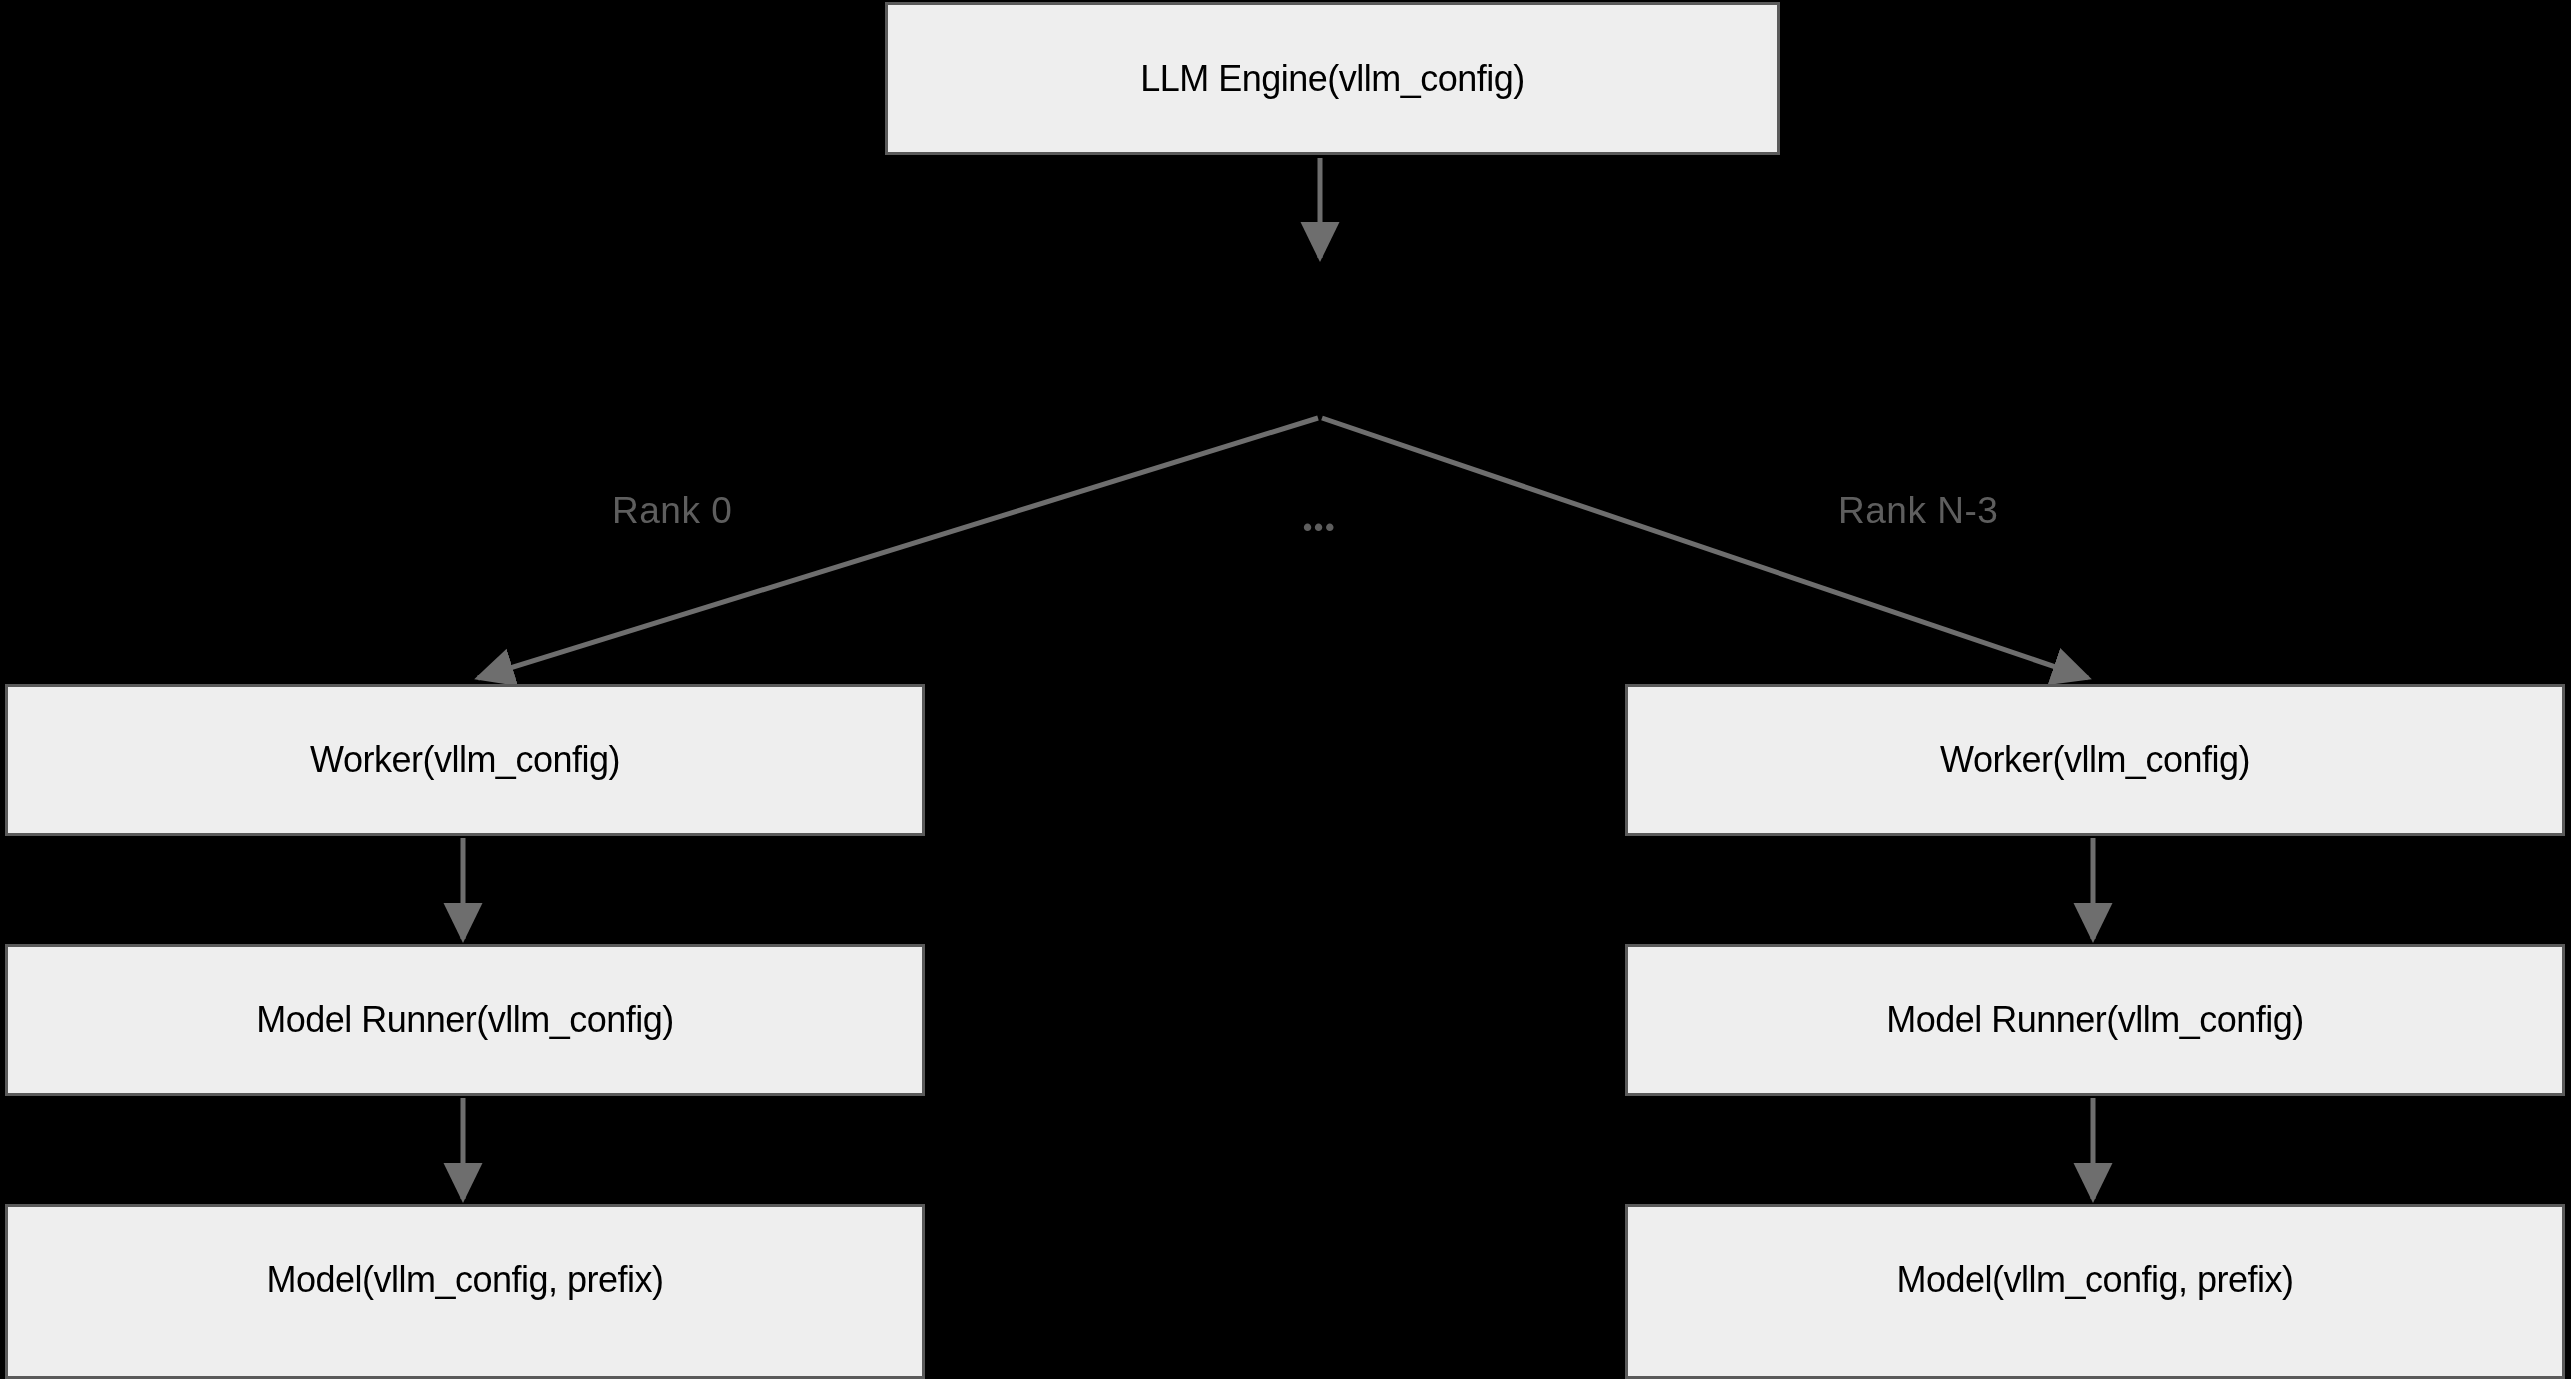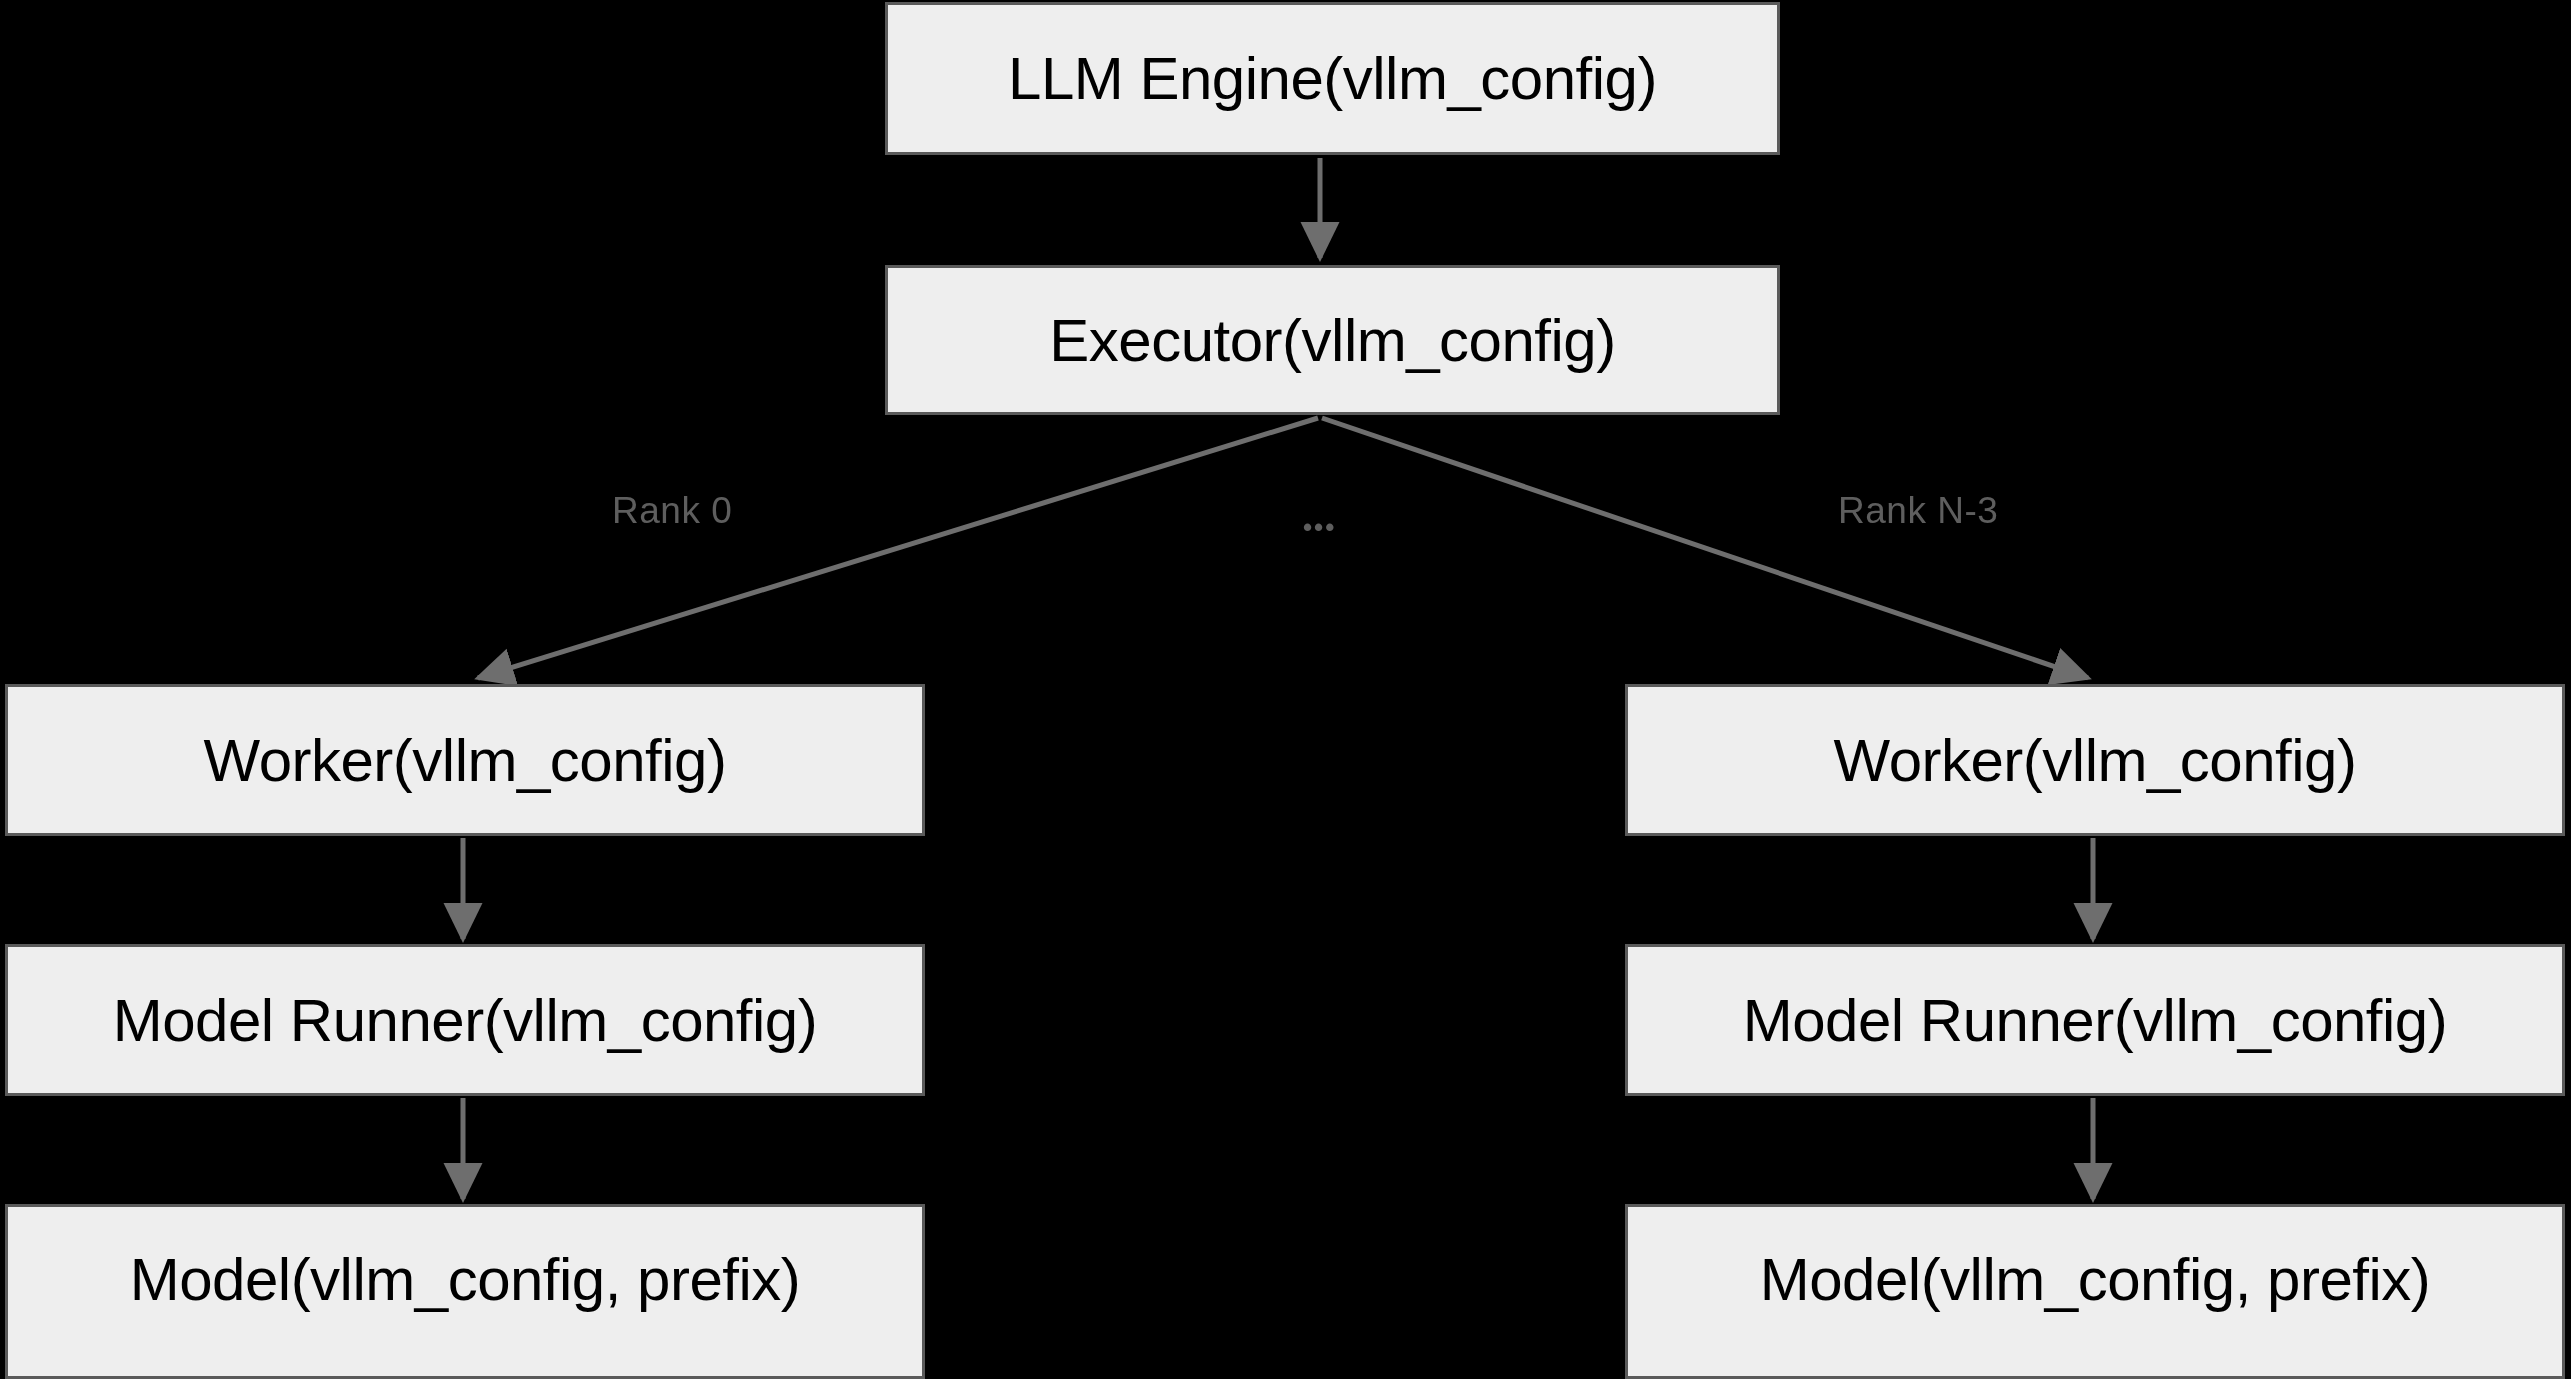--- a/index.html
+++ b/index.html
@@ -17,21 +17,21 @@
   }
   .node {
     position: absolute;
     box-sizing: border-box;
     background: #eeeeee;
     border: 3px solid #5a5a5a;
     display: flex;
     align-items: center;
     justify-content: center;
     color: #000000;
-    font-size: 60px;
+    font-size: 36px;
     font-weight: 400;
     letter-spacing: -0.5px;
     white-space: nowrap;
   }
   .edge-label {
     position: absolute;
     color: #5e5e5e;
     font-size: 37px;
     font-weight: 400;
     white-space: nowrap;
@@ -73,23 +73,20 @@
     <line x1="463" y1="1098" x2="463" y2="1199" stroke="#6e6e6e" stroke-width="5" marker-end="url(#arrowhead)"></line>
 
     <line x1="2093" y1="838" x2="2093" y2="939" stroke="#6e6e6e" stroke-width="5" marker-end="url(#arrowhead)"></line>
     <line x1="2093" y1="1098" x2="2093" y2="1199" stroke="#6e6e6e" stroke-width="5" marker-end="url(#arrowhead)"></line>
   </svg>
 
   <div class="node" style="left:885px; top:2px; width:895px; height:153px;">
     <span>LLM Engine(vllm_config)</span>
   </div>
 
-  <div class="node" style="left:885px; top:265px; width:895px; height:150px;">
-    <span>Executor(vllm_config)</span>
-  </div>
 
   <div class="node" style="left:5px; top:684px; width:920px; height:152px;">
     <span>Worker(vllm_config)</span>
   </div>
 
   <div class="node" style="left:1625px; top:684px; width:940px; height:152px;">
     <span>Worker(vllm_config)</span>
   </div>
 
   <div class="node" style="left:5px; top:944px; width:920px; height:152px;">

